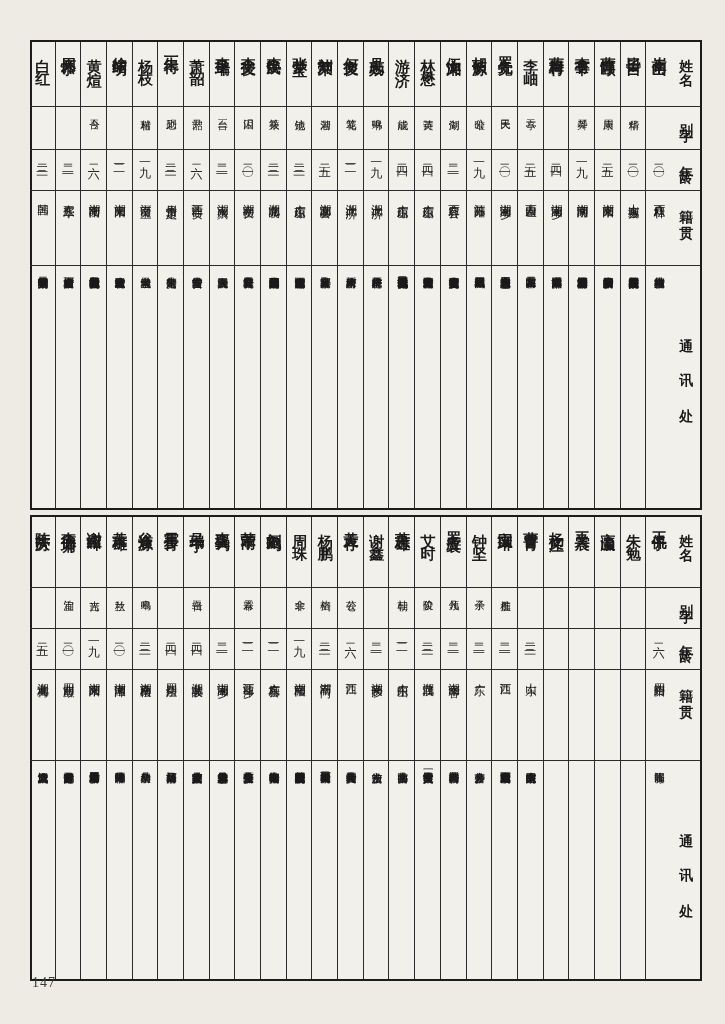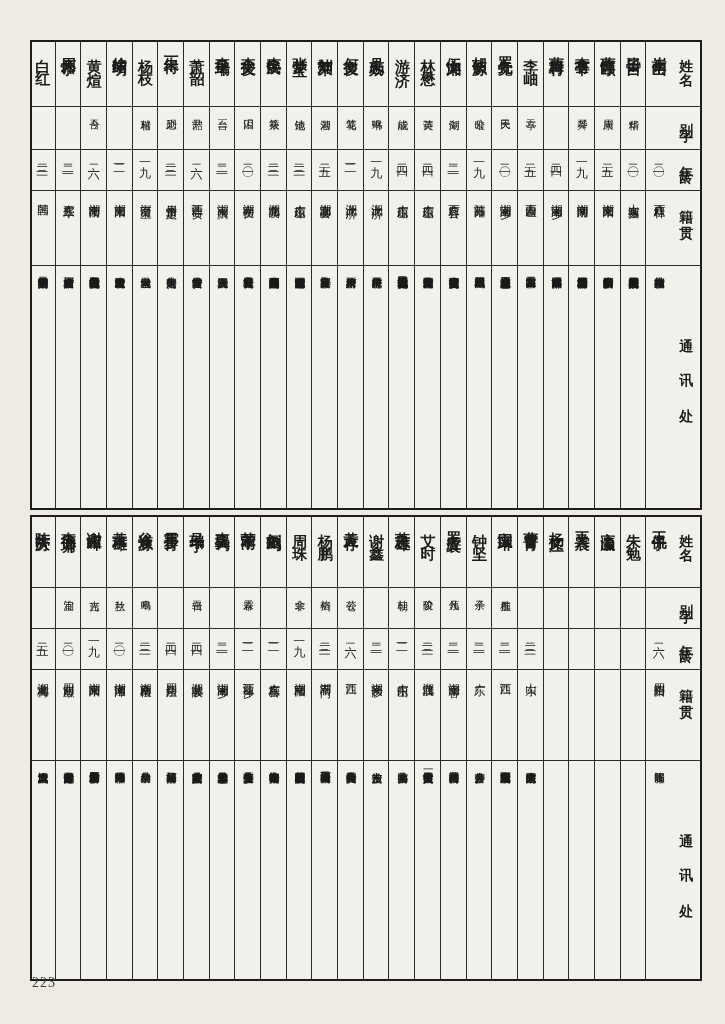--- a/index.html
+++ b/index.html
@@ -964,13 +964,13 @@
         <div class="cell r-origin">
           <span class="vtxt">湖北黄梅</span>
         </div>
         <div class="cell r-addr">
           <span class="vtxt">武穴黄泥塘广成染坊</span>
         </div>
       </div>
     </div>
 </div>
 
-<div class="page-number">223</div>
+<div class="page-number">147</div>
 
 </body></html>

